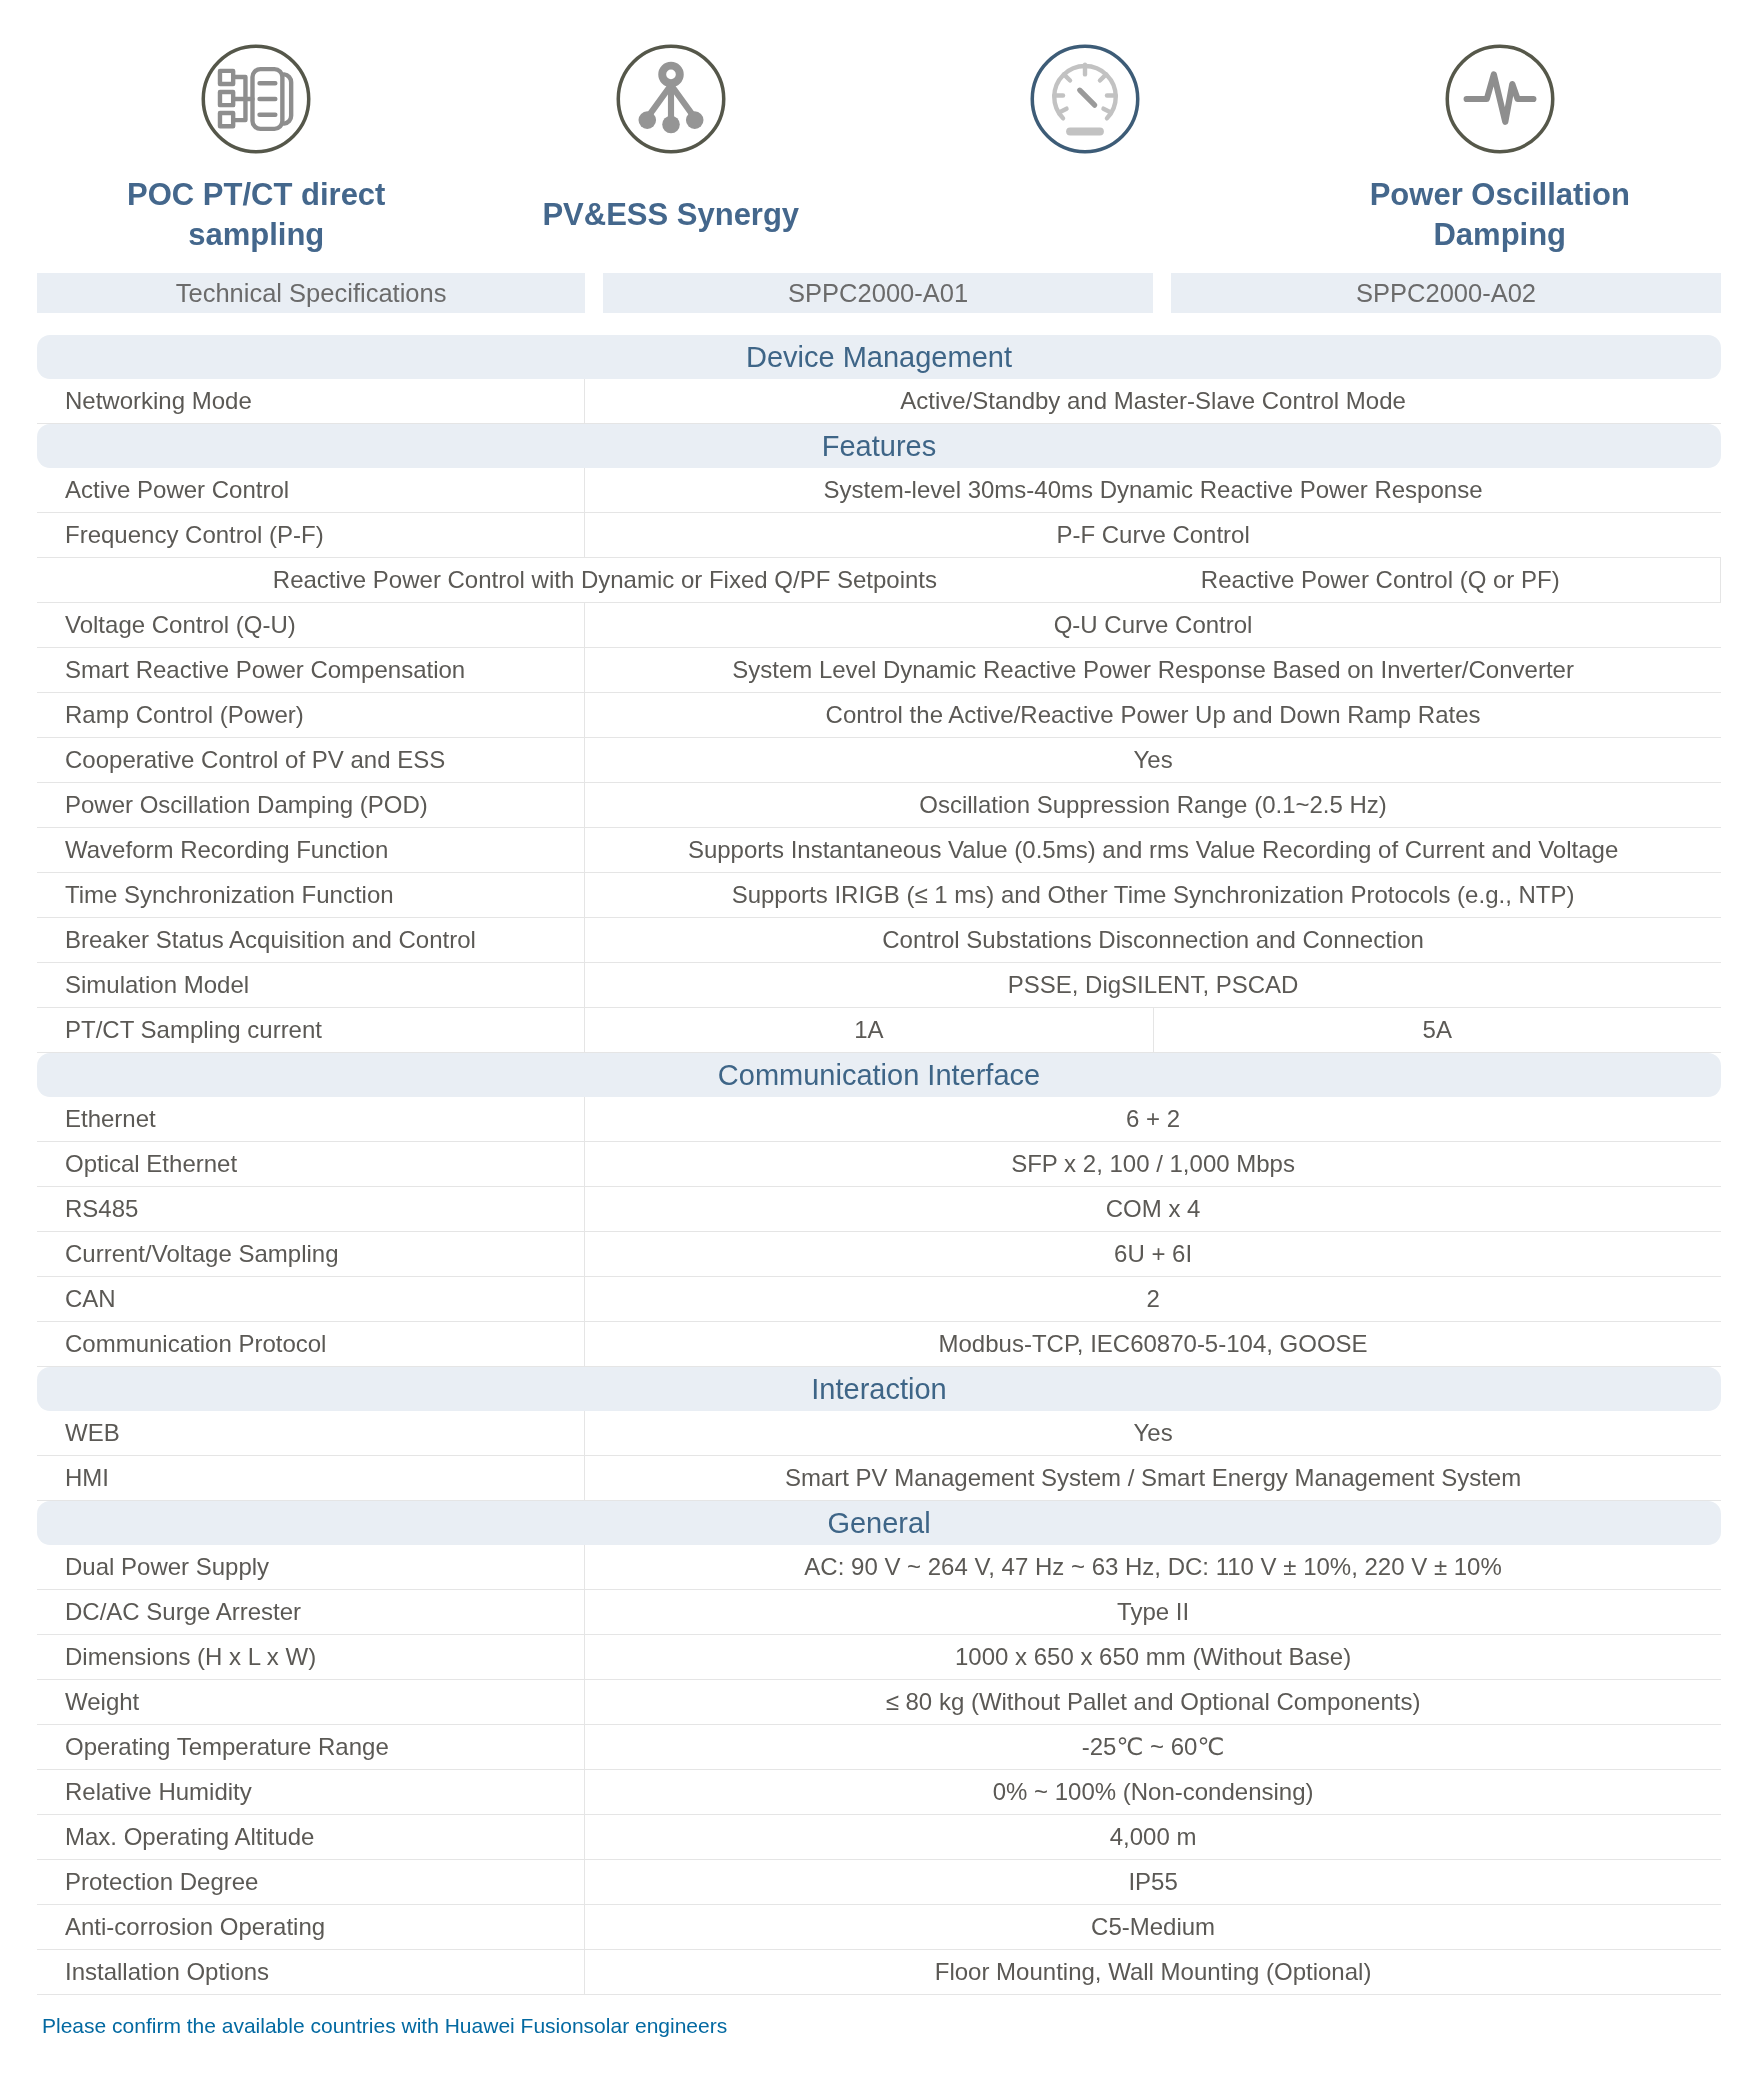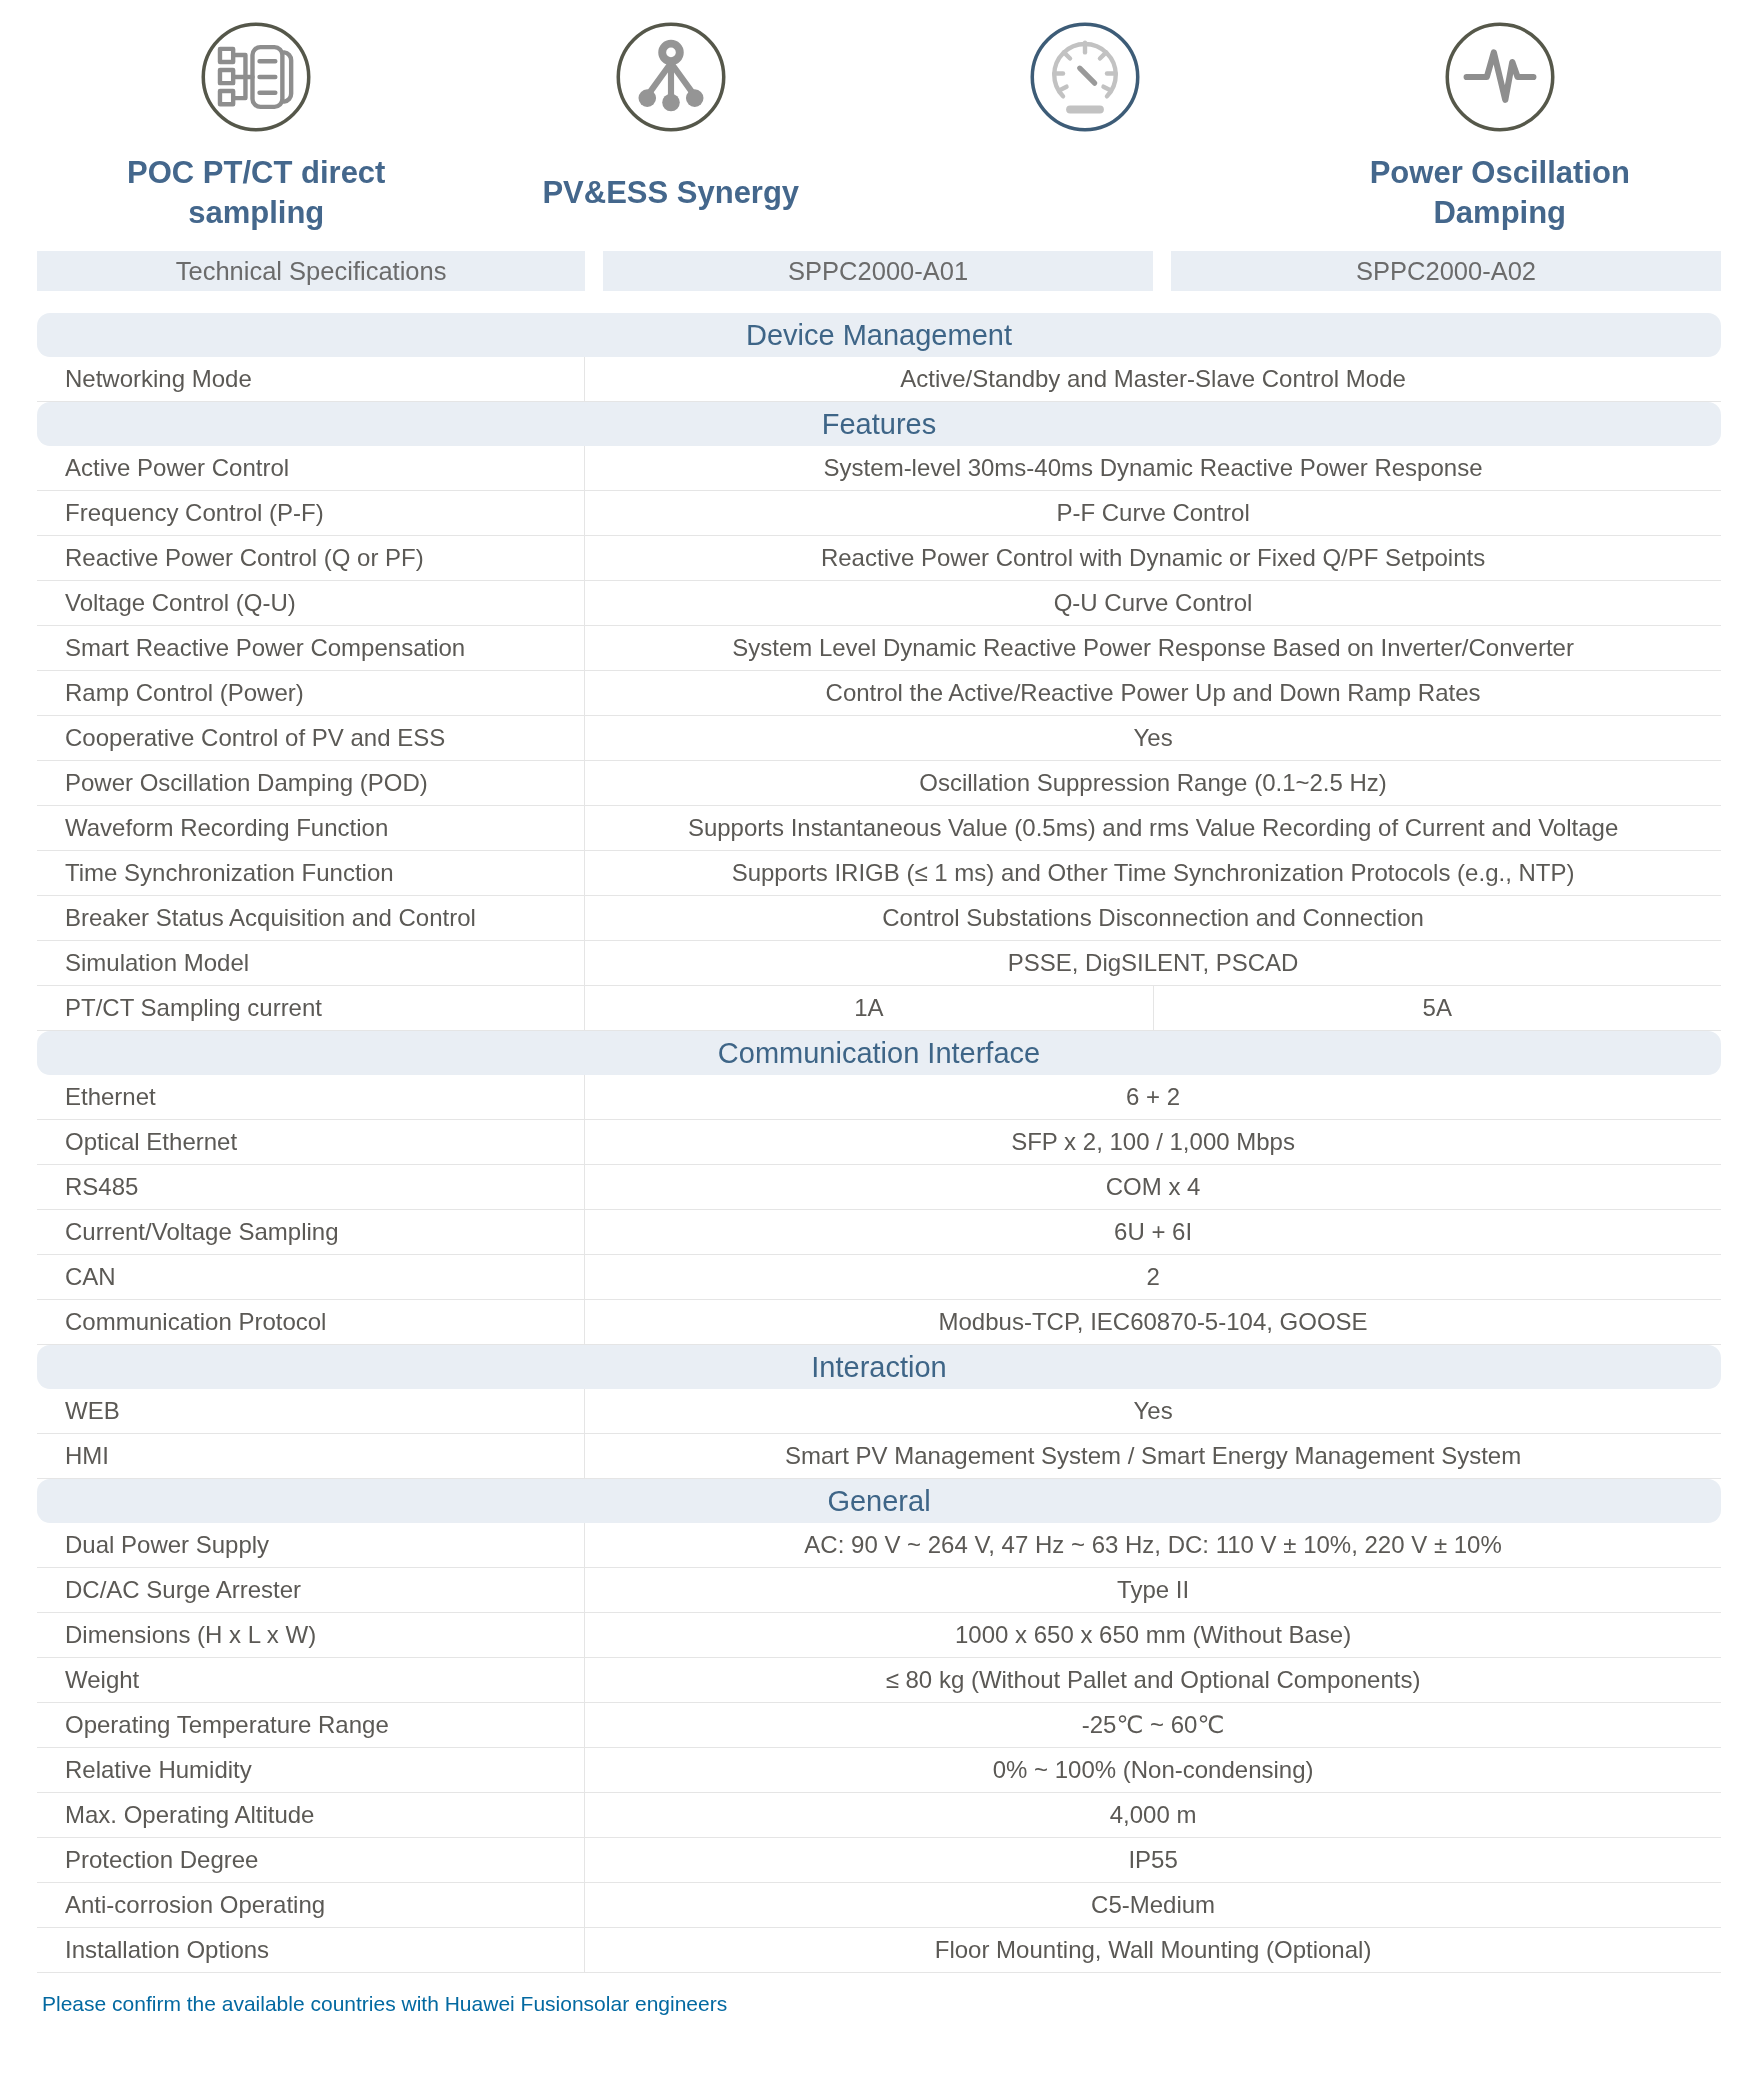--- a/index.html
+++ b/index.html
@@ -7,21 +7,21 @@
     width:1756px;
     font-family:"Liberation Sans","DejaVu Sans",sans-serif;
     color:#5b5955;
     -webkit-font-smoothing:antialiased;
   }
   .page{width:1756px;min-height:2100px;box-sizing:border-box;background:#fff;}
 
   
   .banner{
     display:flex;
-    padding:19px 49px 0 49px;
+    padding:41px 49px 0 49px;
     box-sizing:border-box;
   }
   .banner-item{
     flex:1;
     display:flex;
     flex-direction:column;
     align-items:center;
   }
   .banner-icon{width:116px;height:116px;display:block;}
   .banner-caption{
@@ -192,22 +192,22 @@
     <div class="section-band">Features</div>
     <div class="row">
       <div class="cell label">Active Power Control</div>
       <div class="cell value">System-level 30ms-40ms Dynamic Reactive Power Response</div>
     </div>
     <div class="row">
       <div class="cell label">Frequency Control (P-F)</div>
       <div class="cell value">P-F Curve Control</div>
     </div>
     <div class="row">
+      <div class="cell value">Reactive Power Control with Dynamic or Fixed Q/PF Setpoints</div>
       <div class="cell label">Reactive Power Control (Q or PF)</div>
-      <div class="cell value">Reactive Power Control with Dynamic or Fixed Q/PF Setpoints</div>
     </div>
     <div class="row">
       <div class="cell label">Voltage Control (Q-U)</div>
       <div class="cell value">Q-U Curve Control</div>
     </div>
     <div class="row">
       <div class="cell label">Smart Reactive Power Compensation</div>
       <div class="cell value">System Level Dynamic Reactive Power Response Based on Inverter/Converter</div>
     </div>
     <div class="row">

